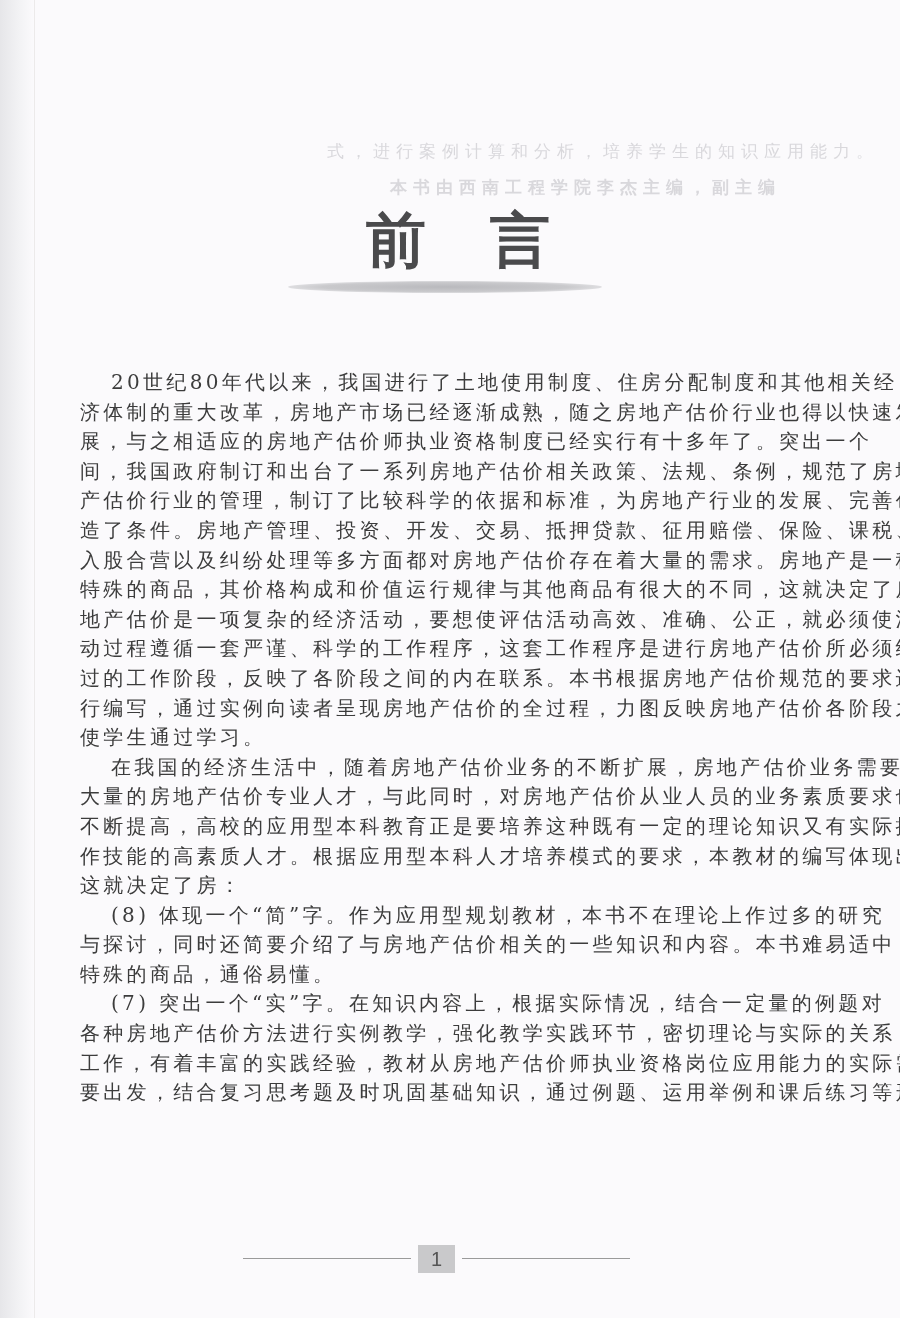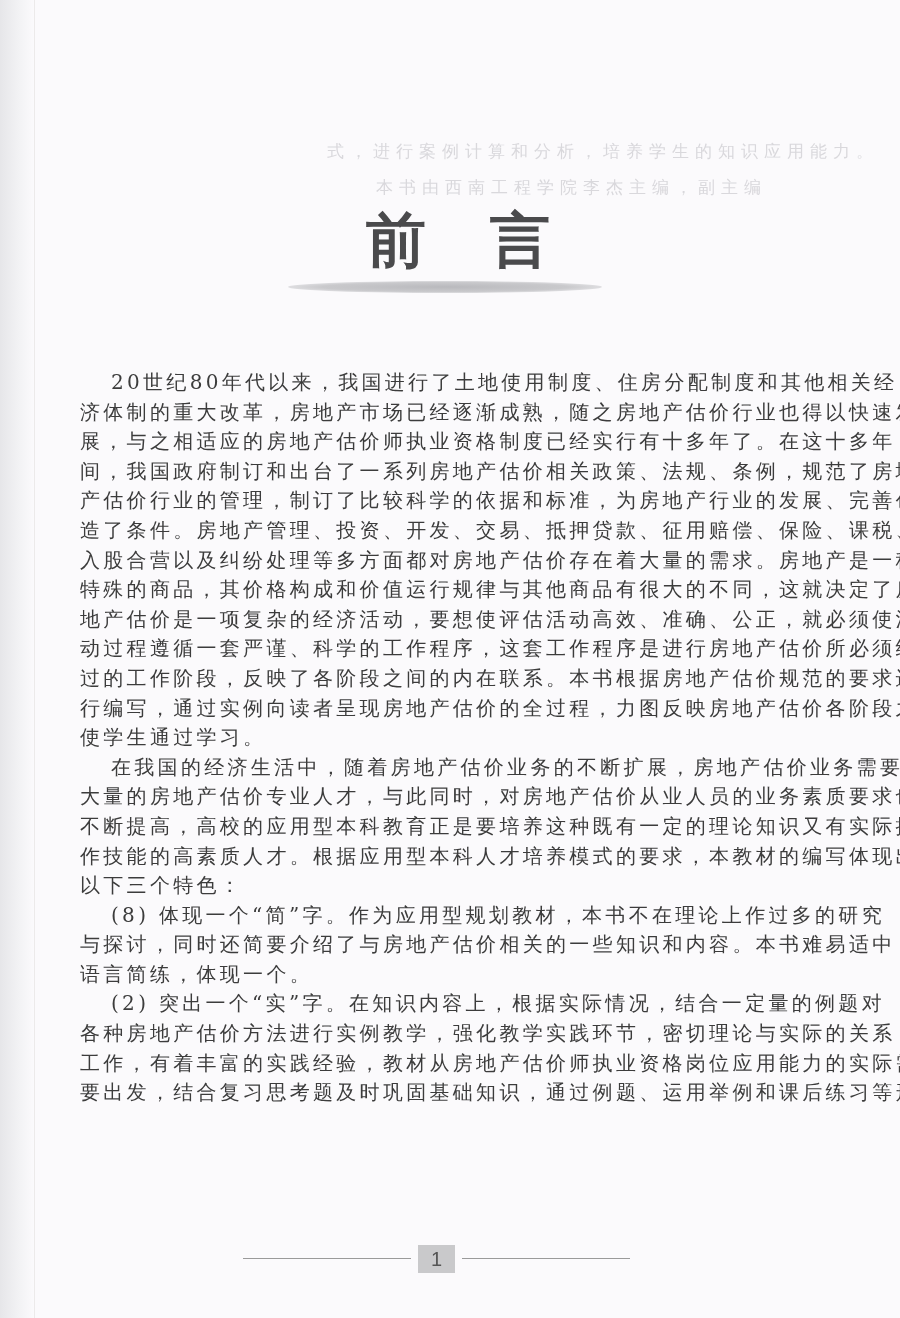--- a/index.html
+++ b/index.html
@@ -96,59 +96,59 @@
       text-align: center;
     }
   </style>
 </head>
 <body>
 
 <div class="page-shade-left"></div>
 <div class="page-edge-line"></div>
 
 <div class="ghost" style="left:327px; top:140px;">式，进行案例计算和分析，培养学生的知识应用能力。</div>
-<div class="ghost" style="left:376px; top:176px;">本书由西南工程学院李杰主编，副主编</div>
+<div class="ghost" style="left:390px; top:176px;font-weight:bold;">本书由西南工程学院李杰主编，副主编</div>
 
 <h1 class="title" style="margin:8px;">前言</h1>
 <div class="brush"></div>
 
 <div class="body-text">
 
   <div>
     <div class="line indent">20世纪80年代以来，我国进行了土地使用制度、住房分配制度和其他相关经</div>
     <div class="line">济体制的重大改革，房地产市场已经逐渐成熟，随之房地产估价行业也得以快速发</div>
-    <div class="line">展，与之相适应的房地产估价师执业资格制度已经实行有十多年了。在这十多年</div>
+    <div class="line">展，与之相适应的房地产估价师执业资格制度已经实行有十多年了。突出一个</div>
     <div class="line">间，我国政府制订和出台了一系列房地产估价相关政策、法规、条例，规范了房地</div>
     <div class="line">产估价行业的管理，制订了比较科学的依据和标准，为房地产行业的发展、完善创</div>
     <div class="line">造了条件。房地产管理、投资、开发、交易、抵押贷款、征用赔偿、保险、课税、</div>
     <div class="line">入股合营以及纠纷处理等多方面都对房地产估价存在着大量的需求。房地产是一种</div>
     <div class="line">特殊的商品，其价格构成和价值运行规律与其他商品有很大的不同，这就决定了房</div>
     <div class="line">地产估价是一项复杂的经济活动，要想使评估活动高效、准确、公正，就必须使活</div>
     <div class="line">动过程遵循一套严谨、科学的工作程序，这套工作程序是进行房地产估价所必须经</div>
     <div class="line">过的工作阶段，反映了各阶段之间的内在联系。本书根据房地产估价规范的要求进</div>
     <div class="line">行编写，通过实例向读者呈现房地产估价的全过程，力图反映房地产估价各阶段之</div>
     <div class="line">使学生通过学习。</div>
   </div>
 
   <div>
     <div class="line indent">在我国的经济生活中，随着房地产估价业务的不断扩展，房地产估价业务需要</div>
     <div class="line">大量的房地产估价专业人才，与此同时，对房地产估价从业人员的业务素质要求也</div>
     <div class="line">不断提高，高校的应用型本科教育正是要培养这种既有一定的理论知识又有实际操</div>
     <div class="line">作技能的高素质人才。根据应用型本科人才培养模式的要求，本教材的编写体现出</div>
-    <div class="line">以下三个特色：</div>
+    <div class="line">这就决定了房：</div>
   </div>
 
   <div>
     <div class="line indent">(8) 体现一个“简”字。作为应用型规划教材，本书不在理论上作过多的研究</div>
     <div class="line">与探讨，同时还简要介绍了与房地产估价相关的一些知识和内容。本书难易适中，</div>
-    <div class="line">语言简练，体现一个。</div>
+    <div class="line">特殊的商品，通俗易懂。</div>
   </div>
 
   <div>
-    <div class="line indent">(2) 突出一个“实”字。在知识内容上，根据实际情况，结合一定量的例题对</div>
+    <div class="line indent">(7) 突出一个“实”字。在知识内容上，根据实际情况，结合一定量的例题对</div>
     <div class="line">各种房地产估价方法进行实例教学，强化教学实践环节，密切理论与实际的关系，</div>
   </div>
 
   <div>
     <div class="line">工作，有着丰富的实践经验，教材从房地产估价师执业资格岗位应用能力的实际需</div>
     <div class="line">要出发，结合复习思考题及时巩固基础知识，通过例题、运用举例和课后练习等形</div>
   </div>
 </div>
 
 <div class="footer-line-left"></div>

